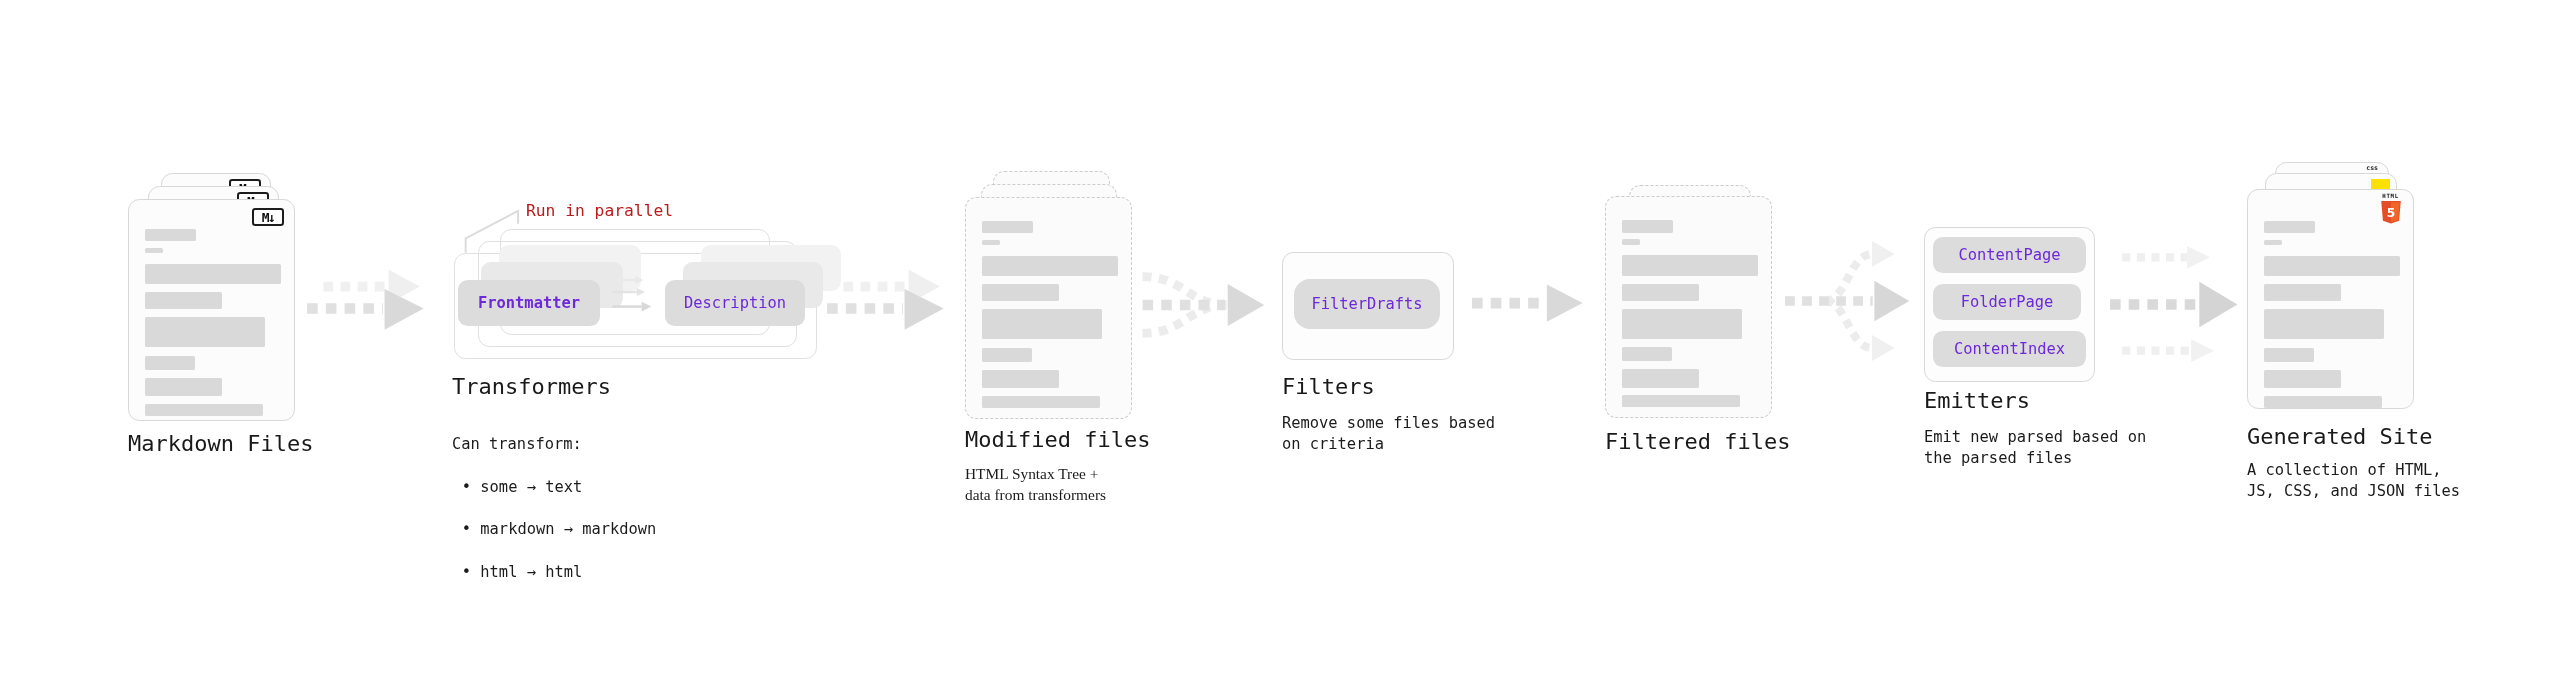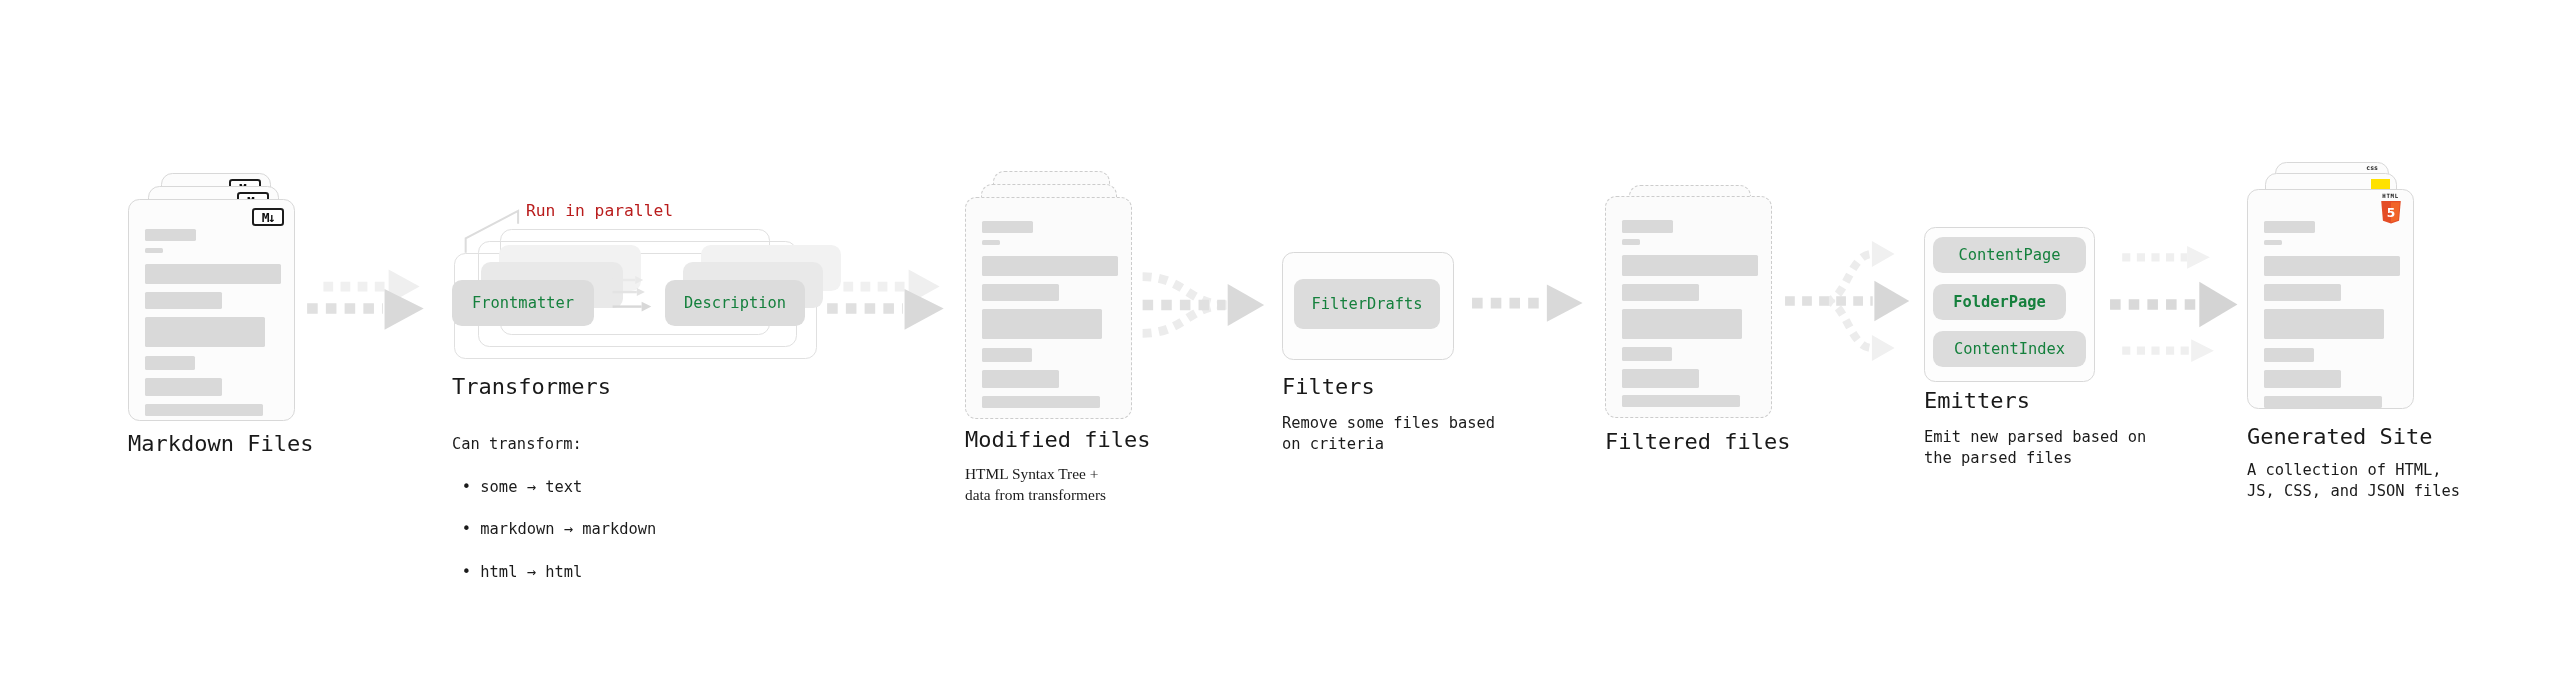--- a/index.html
+++ b/index.html
@@ -29,21 +29,21 @@
   .css-badge .css-word{font-size:6.5px;font-weight:bold;color:#222;line-height:6.5px;letter-spacing:0;}
   .css-badge .css-line{height:2.4px;background:#2563eb;margin-top:0.8px;border-radius:0.8px;}
   .js-badge{position:absolute;right:6.5px;top:5.7px;width:18.7px;height:10.6px;background:#ffe100;}
   .html5-badge{position:absolute;right:11.4px;top:3.3px;width:22px;text-align:center;}
   .html5-badge .html-word{font-size:5.7px;font-weight:bold;color:#111;letter-spacing:0.8px;line-height:7.3px;}
 
   
   .frame{position:absolute;border:1.6px solid #e0e0e0;border-radius:11.4px;box-sizing:border-box;background:transparent;}
   .frame.solid{border-color:#d8d8d8;background:#fdfdfd;}
   .pill{position:absolute;background:#dcdcdc;border-radius:9.8px;display:flex;align-items:center;justify-content:center;
-        font-size:15.4px;color:#15803d;box-sizing:border-box;}
+        font-size:15.4px;color:#6d28d9;box-sizing:border-box;}
   .pill.ghost1{background:#e9e9e9;}
   .pill.ghost2{background:#f2f2f2;}
 
   
   .title{position:absolute;font-size:22px;font-weight:500;color:#191919;white-space:nowrap;}
   .caption{position:absolute;font-size:15.4px;line-height:21px;color:#1b1b1b;white-space:pre-line;}
   .annotation{position:absolute;font-size:16.3px;color:#b91c1c;white-space:nowrap;}
   .bullets div{line-height:21.5px;}
 </style>
 </head>
@@ -90,21 +90,21 @@
 
     <div class="frame" style="left:48px;top:30px;width:270px;height:106px;"></div>
     <div class="frame" style="left:26px;top:42px;width:319px;height:106px;"></div>
     <div class="frame" style="left:1.6px;top:54px;width:363px;height:106px;"></div>
 
     <div class="pill ghost2" style="left:47px;top:46px;width:142px;height:46px;"></div>
     <div class="pill ghost1" style="left:29px;top:63px;width:142px;height:46px;"></div>
     <div class="pill ghost2" style="left:249px;top:46px;width:140px;height:46px;"></div>
     <div class="pill ghost1" style="left:231px;top:63px;width:140px;height:46px;"></div>
 
-    <div class="pill" style="left:0;top:81px;width:142px;height:46px;">Frontmatter</div>
+    <div class="pill" style="left:6px;top:81px;width:142px;height:46px;font-weight:bold;">Frontmatter</div>
     <div class="pill" style="left:213px;top:81px;width:140px;height:46px;">Description</div>
 
     <svg class="abs" style="left:159px;top:75px;" width="50" height="41" viewBox="0 0 62 50">
       <line x1="2" y1="7" x2="30" y2="7" stroke="#e9e9e9" stroke-width="3"></line>
         <polygon points="30,2 30,12 40,7" fill="#e9e9e9"></polygon>
       <line x1="2" y1="22" x2="32" y2="22" stroke="#e3e3e3" stroke-width="3"></line>
         <polygon points="32,17 32,27 42,22" fill="#e3e3e3"></polygon>
       <line x1="2" y1="40" x2="38" y2="40" stroke="#d8d8d8" stroke-width="3"></line>
         <polygon points="38,34 38,46 50,40" fill="#d8d8d8"></polygon>
     </svg>
@@ -145,21 +145,21 @@
 data from transformers</div>
 
   <svg class="abs" style="left:1136px;top:258px;" width="138" height="94" viewBox="0 0 170 116">
     <path d="M8,23 C60,23 65,58 112,58" stroke="#ececec" stroke-width="11" stroke-dasharray="11 9" fill="none"></path>
     <path d="M8,93 C60,93 65,58 112,58" stroke="#ececec" stroke-width="11" stroke-dasharray="11 9" fill="none"></path>
     <line x1="8" y1="58" x2="110" y2="58" stroke="#e0e0e0" stroke-width="13" stroke-dasharray="13 10"></line>
     <polygon points="113,32 113,84 158,58" fill="#d9d9d9"></polygon>
   </svg>
 
   <div class="frame solid" style="left:1282px;top:252px;width:172px;height:108px;"></div>
-  <div class="pill" style="left:1294px;top:279px;width:146px;height:50px;border-radius:9px;">FilterDrafts</div>
+  <div class="pill" style="left:1294px;top:279px;width:146px;height:50px;border-radius:16px;">FilterDrafts</div>
   <div class="title" style="left:1282px;top:374px;">Filters</div>
   <div class="caption" style="left:1282px;top:413px;">Remove some files based
 on criteria</div>
 
   <svg class="abs" style="left:1468px;top:281px;" width="126" height="45" viewBox="0 0 155 55">
     <line x1="5" y1="27" x2="95" y2="27" stroke="#dedede" stroke-width="13" stroke-dasharray="13 10"></line>
     <polygon points="97,4 97,50 141,27" fill="#d9d9d9"></polygon>
   </svg>
 
   <div class="abs" style="left:1605px;top:185px;width:167px;height:236px;">
@@ -183,21 +183,21 @@
     <path d="M55,80 C80,80 85,22 112,22" stroke="#ececec" stroke-width="10" stroke-dasharray="10 8" fill="none"></path>
     <path d="M55,80 C80,80 85,138 112,138" stroke="#ececec" stroke-width="10" stroke-dasharray="10 8" fill="none"></path>
     <polygon points="112,6 112,38 140,22" fill="#f0f0f0"></polygon>
     <polygon points="112,122 112,154 140,138" fill="#f0f0f0"></polygon>
     <line x1="5" y1="80" x2="113" y2="80" stroke="#e0e0e0" stroke-width="12" stroke-dasharray="12 9"></line>
     <polygon points="115,55 115,105 158,80" fill="#d7d7d7"></polygon>
   </svg>
 
   <div class="frame solid" style="left:1924px;top:227px;width:171px;height:155px;"></div>
   <div class="pill" style="left:1933px;top:237px;width:153px;height:36px;">ContentPage</div>
-  <div class="pill" style="left:1933px;top:284px;width:133px;height:36px;font-weight:bold;">FolderPage</div>
+  <div class="pill" style="left:1933px;top:284px;width:148px;height:36px;">FolderPage</div>
   <div class="pill" style="left:1933px;top:331px;width:153px;height:36px;">ContentIndex</div>
   <div class="title" style="left:1924px;top:388px;text-align:center;">Emitters</div>
   <div class="caption" style="left:1924px;top:427px;">Emit new parsed based on
 the parsed files</div>
 
   <svg class="abs" style="left:2106px;top:241px;" width="142" height="126" viewBox="0 0 175 155">
     <line x1="20" y1="20" x2="100" y2="20" stroke="#efefef" stroke-width="10" stroke-dasharray="10 8"></line>
     <polygon points="100,6 100,34 128,20" fill="#f1f1f1"></polygon>
     <line x1="5" y1="78" x2="113" y2="78" stroke="#d9d9d9" stroke-width="13" stroke-dasharray="13 10"></line>
     <polygon points="115,50 115,106 162,78" fill="#d4d4d4"></polygon>

